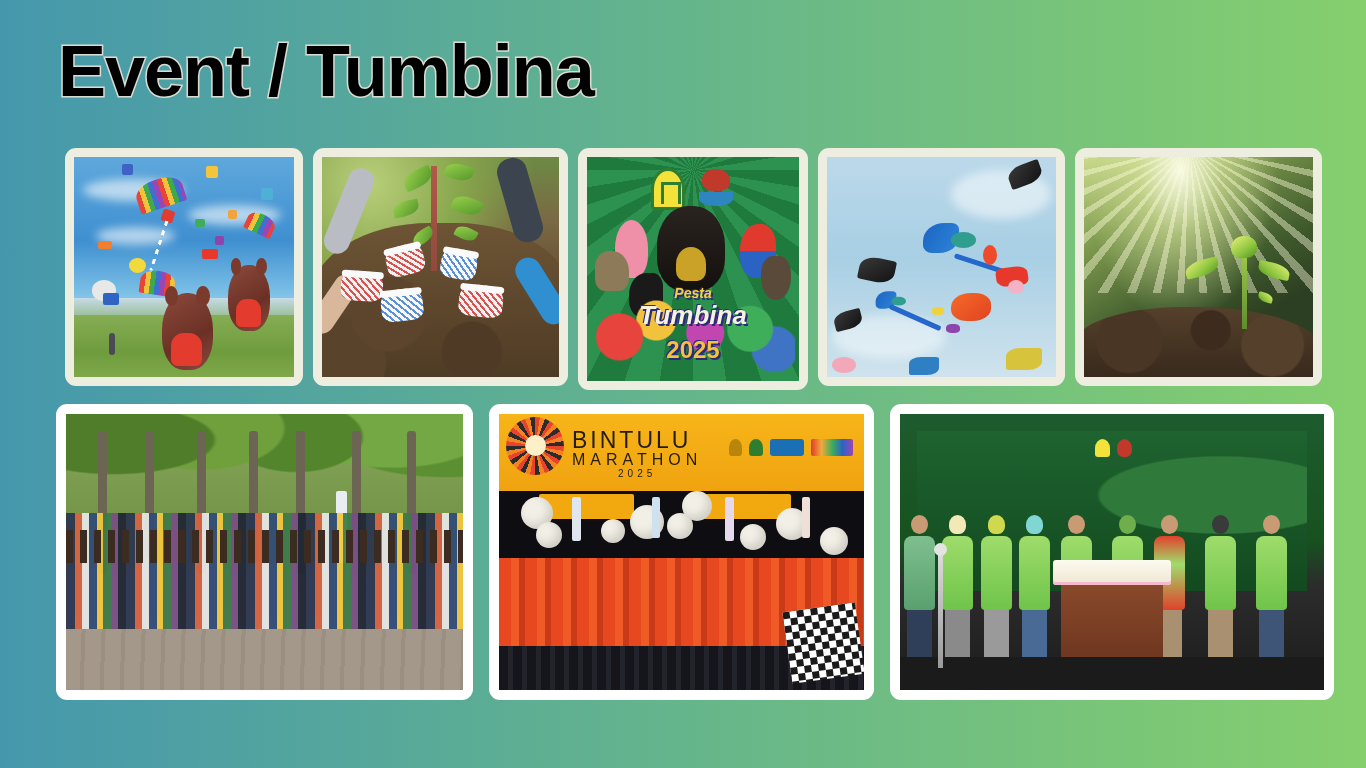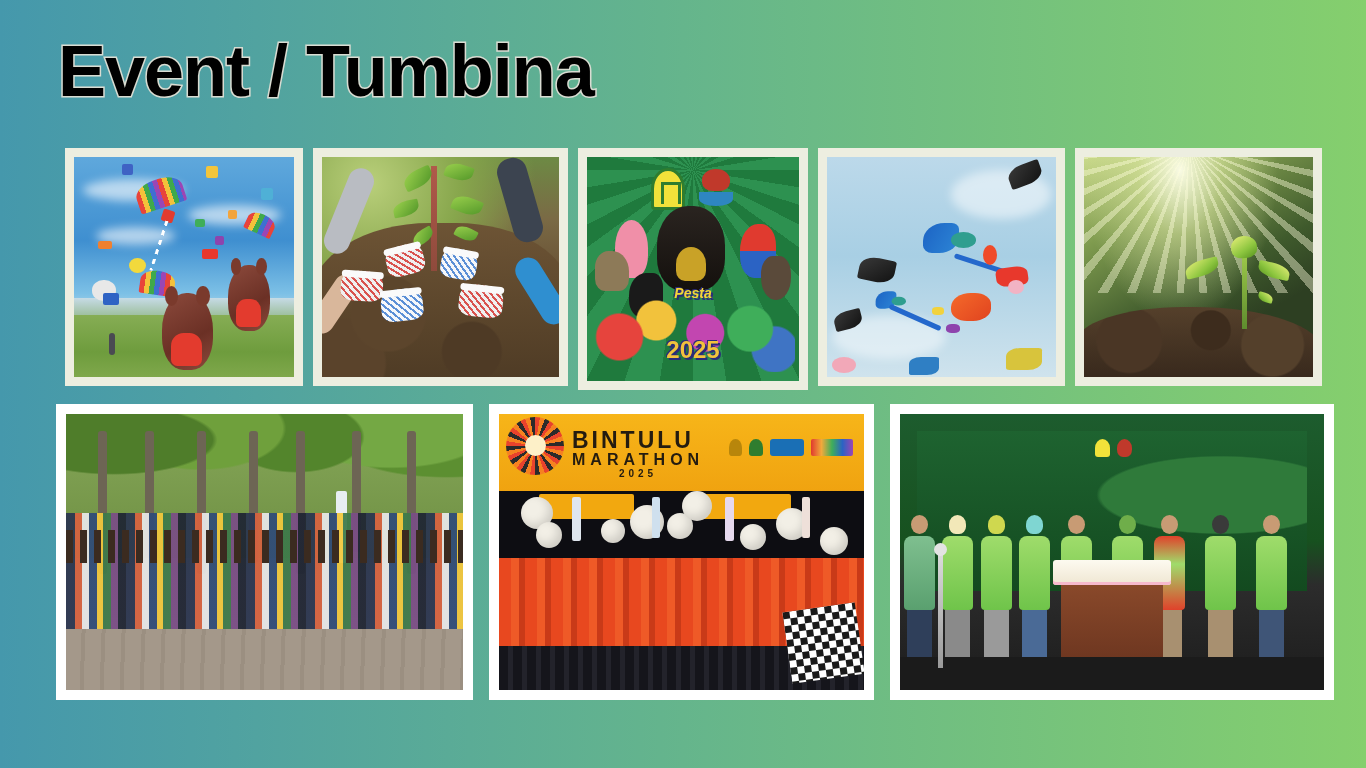--- a/index.html
+++ b/index.html
@@ -38,20 +38,21 @@
     display: flex;
   }
   #row-top    { left: 65px; top: 148px; gap: 10px; }
   #row-bottom { left: 56px; top: 404px; gap: 16px; }
 
   .photo-frame {
     background: #edeee0;
     padding: 9px;
     flex: none;
     overflow: hidden;
+    border-radius: 11px;
   }
   .photo-frame.white { background: #ffffff; padding: 10px; }
 
   .photo {
     width: 100%;
     height: 100%;
     position: relative;
     overflow: hidden;
   }
 
@@ -315,21 +316,21 @@
     background:
       repeating-conic-gradient(from 0deg at 50% 50%,
         #e8432c 0deg 10deg, #f58220 10deg 20deg, #2b2b2b 20deg 30deg);
   }
   .mara-sun::after{
     content:""; position:absolute; left:32%; top:32%; width:36%; height:36%;
     background:#fdf0c8; border-radius:50%;
   }
   .mara-title {
     position:absolute; left:20%; top:5%; color:#241c10;
-    font-weight:bold; line-height:1.05; letter-spacing:3px;
+    font-weight:normal; line-height:1.05; letter-spacing:3px;
   }
   .mara-title .l1 { font-size:23px; }
   .mara-title .l2 { font-size:16px; letter-spacing:5px; }
   .mara-title .l3 { font-size:10px; letter-spacing:4px; text-align:center; }
   .mara-logos {
     position:absolute; right:3%; top:9%;
     display:flex; align-items:center; gap:7px;
   }
   .ml { height:17px; }
   .ml.crest { width:13px; background:#b8860b; border-radius:50% 50% 20% 20%; }
@@ -508,20 +509,21 @@
         </div>
       </div>
       <div class="poster-bear"></div>
       <div class="flamingo"></div>
       <div class="parrot"></div>
       <div class="animal" style="left:4%; top:42%; width:16%; height:18%; background:#8d7a58; border-radius:40% 50% 30% 30%;"></div>
       <div class="animal" style="left:20%; top:52%; width:16%; height:20%; background:#1a1a1a; border-radius:50% 30% 40% 40%;"></div>
       <div class="animal" style="right:4%; top:44%; width:14%; height:20%; background:#5a4a3a; border-radius:40% 40% 50% 50%;"></div>
       <div class="splash"></div>
       <div class="poster-txt t1">Pesta</div>
+      <div class="poster-txt t2">Tumbina</div>
       <div class="poster-txt t3">2025</div>
     </div>
   </div>
 
   <div class="photo-frame f-kite2">
     <div class="photo ph-kite2">
       <div class="cloud" style="right:2%; top:6%; width:44%; height:22%; background:rgba(255,255,255,.5);"></div>
       <div class="cloud" style="left:2%;  bottom:8%; width:50%; height:20%; background:rgba(255,255,255,.45);"></div>
 
       <div class="k-shape k-bird" style="right:6%;  top:3%;  width:34px; height:21px; transform:rotate(-20deg);"></div>

